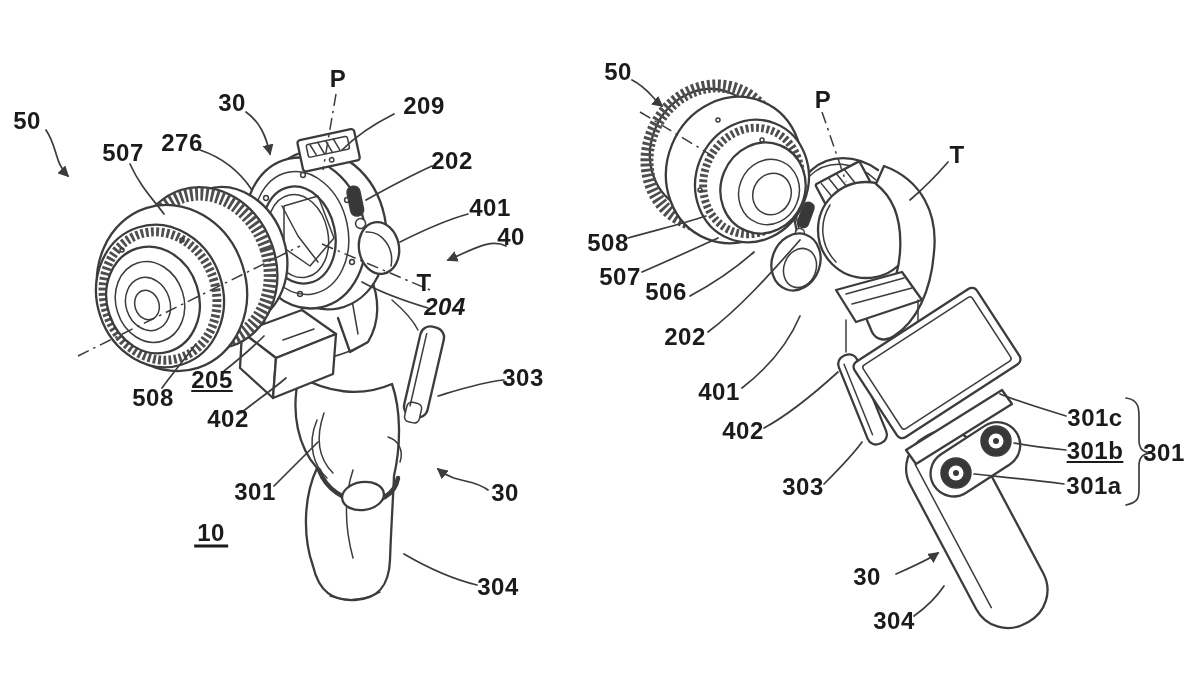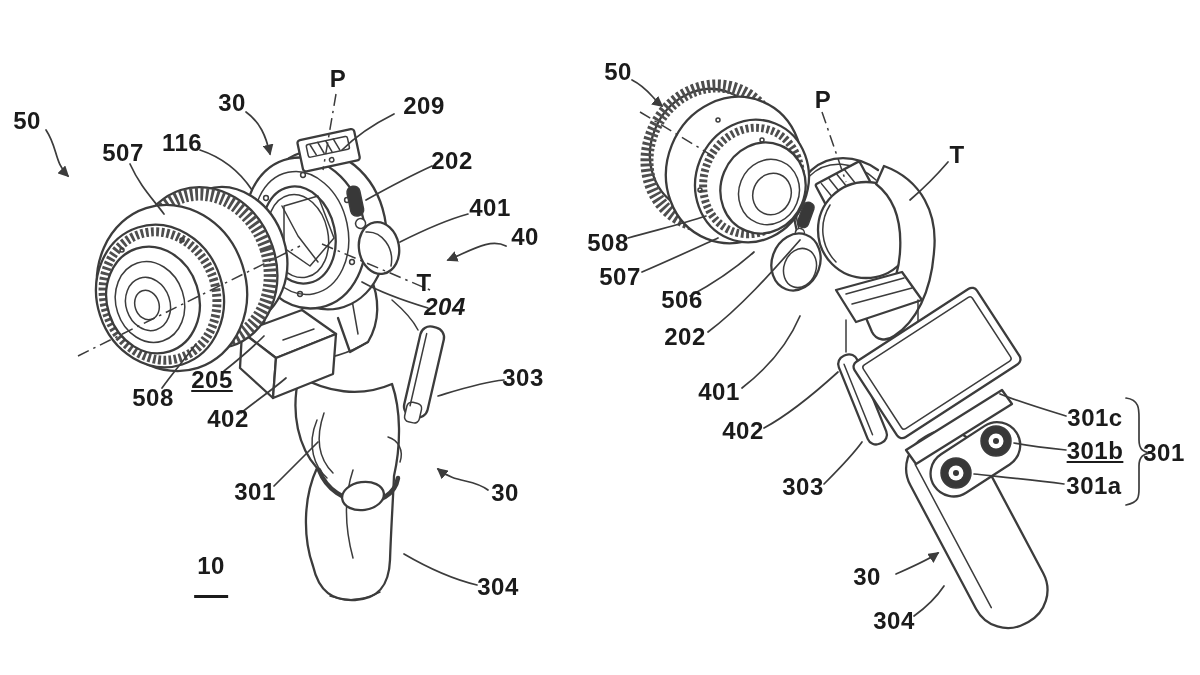--- a/index.html
+++ b/index.html
@@ -10,21 +10,21 @@
     position:relative;width:1200px;height:675px;background:var(--paper);
     overflow:hidden;font-family:"Liberation Sans",sans-serif;
   }
   #art{position:absolute;left:0;top:0;width:100%;height:100%;}
   #labels{position:absolute;left:0;top:0;width:100%;height:100%;pointer-events:none;}
   .ref-label{
     position:absolute;transform:translate(-50%,-50%);
     font:600 24px "Liberation Sans",sans-serif;color:var(--label);
     letter-spacing:.5px;white-space:nowrap;line-height:1;
   }
-  .ref-label.u{border-bottom:3px solid var(--label);padding:0 3px 17px;margin-top:42px;}
+  .ref-label.u{border-bottom:3px solid var(--label);padding:0 3px 0;}
   
   .ln{fill:none;stroke:var(--line);stroke-width:2.3;stroke-linecap:round;stroke-linejoin:round;}
   .lt{fill:none;stroke:var(--line);stroke-width:1.5;stroke-linecap:round;stroke-linejoin:round;}
   .fw{fill:var(--paper);stroke:var(--line);stroke-width:2.3;stroke-linejoin:round;}
   .ft{fill:var(--paper);stroke:var(--line);stroke-width:1.5;stroke-linejoin:round;}
   .knurl{fill:none;stroke:var(--knurl);stroke-dasharray:2.8 2.4;}
   .axis{fill:none;stroke:var(--line);stroke-width:1.5;stroke-dasharray:12 5 2.5 5;}
   .leader{fill:none;stroke:var(--line);stroke-width:1.7;stroke-linecap:round;}
   .darkfill{fill:var(--dark);stroke:var(--line);stroke-width:1.5;}
 </style>
@@ -245,43 +245,43 @@
         <path class="leader" d="M896,574 C914,566 928,560 938,553" marker-end="url(#arrow)"></path>
         <path class="leader" d="M914,616 C928,606 936,598 944,586"></path>
         <path class="leader" d="M1126,398 C1140,400 1139,410 1139,420 L1139,440 C1139,450 1144,452 1150,453 C1144,454 1139,456 1139,466 L1139,486 C1139,496 1140,502 1126,505"></path>
       </g>
     </g>
   </svg>
 
   <div id="labels">
       <span class="ref-label" style="left: 27px; top: 121px;">50</span>
       <span class="ref-label" style="left: 123px; top: 153px;">507</span>
-      <span class="ref-label" style="left: 182px; top: 143px;">116</span>
+      <span class="ref-label" style="left: 182px; top: 143px;">276</span>
       <span class="ref-label" style="left: 232px; top: 103px;">30</span>
       <span class="ref-label" style="left: 338px; top: 79px;">P</span>
       <span class="ref-label" style="left: 424px; top: 106px;">209</span>
       <span class="ref-label" style="left: 452px; top: 161px;">202</span>
       <span class="ref-label" style="left: 490px; top: 208px;">401</span>
-      <span class="ref-label" style="left: 525px; top: 237px; text-align: center;">40</span>
+      <span class="ref-label" style="left: 511px; top: 237px; text-align: center;">40</span>
       <span class="ref-label" style="left: 424px; top: 283px;">T</span>
       <span class="ref-label" style="left: 445px; top: 307px; font-style: italic;">204</span>
       <span class="ref-label" style="left: 153px; top: 398px;">508</span>
       <span class="ref-label" style="left: 212px; top: 380px; text-decoration: underline;">205</span>
       <span class="ref-label" style="left: 228px; top: 419px;">402</span>
       <span class="ref-label" style="left: 255px; top: 492px;">301</span>
       <span class="ref-label u" style="left: 211px; top: 534px;">10</span>
       <span class="ref-label" style="left: 523px; top: 378px;">303</span>
       <span class="ref-label" style="left: 505px; top: 493px;">30</span>
       <span class="ref-label" style="left: 498px; top: 587px;">304</span>
       <span class="ref-label" style="left: 618px; top: 72px;">50</span>
       <span class="ref-label" style="left: 823px; top: 100px;">P</span>
       <span class="ref-label" style="left: 957px; top: 155px;">T</span>
       <span class="ref-label" style="left: 608px; top: 243px;">508</span>
       <span class="ref-label" style="left: 620px; top: 277px;">507</span>
-      <span class="ref-label" style="left: 666px; top: 300px; margin-left: 16px;">506</span>
+      <span class="ref-label" style="left: 666px; top: 292px;">506</span>
       <span class="ref-label" style="left: 685px; top: 337px;">202</span>
       <span class="ref-label" style="left: 719px; top: 392px;">401</span>
       <span class="ref-label" style="left: 743px; top: 431px;">402</span>
       <span class="ref-label" style="left: 803px; top: 487px;">303</span>
       <span class="ref-label" style="left: 1095px; top: 418px;">301c</span>
       <span class="ref-label" style="left: 1095px; top: 451px; text-decoration: underline;">301b</span>
       <span class="ref-label" style="left: 1094px; top: 486px;">301a</span>
       <span class="ref-label" style="left: 1164px; top: 453px;">301</span>
       <span class="ref-label" style="left: 867px; top: 577px;">30</span>
       <span class="ref-label" style="left: 894px; top: 621px;">304</span>

